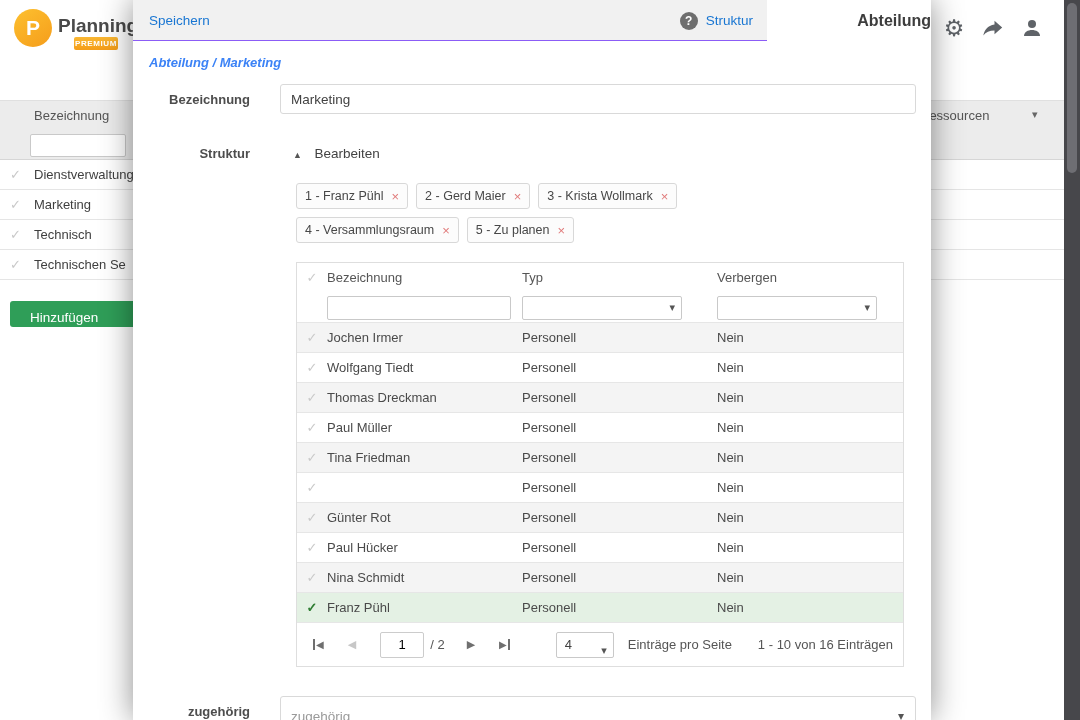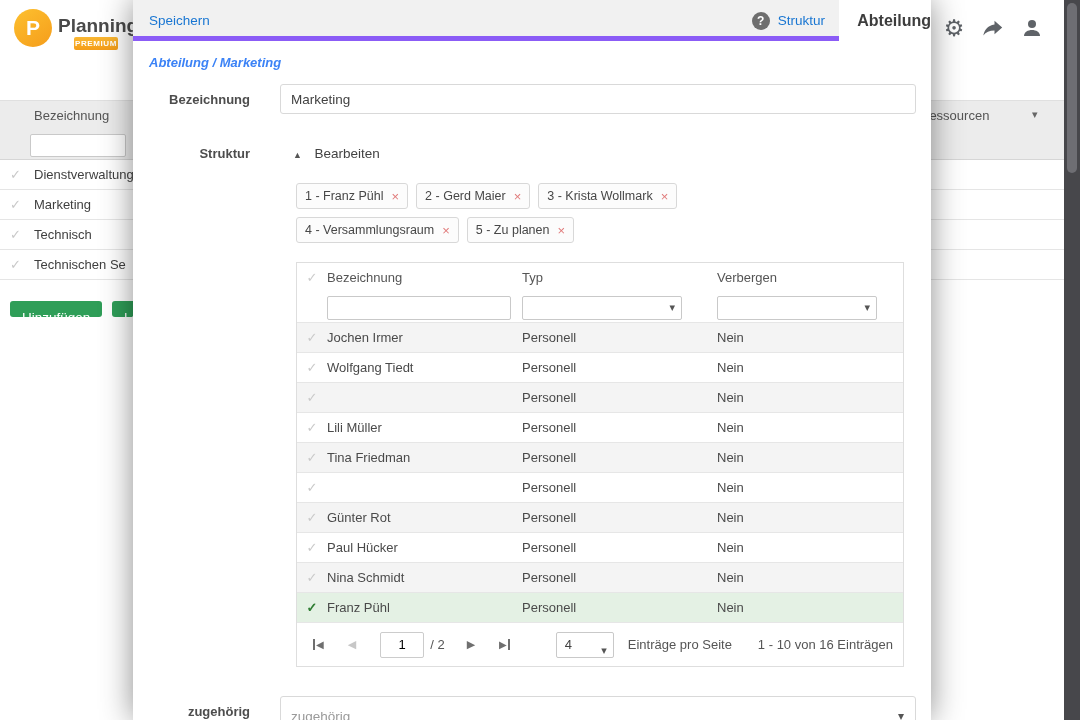--- a/index.html
+++ b/index.html
@@ -37,31 +37,31 @@
   .bg-col-caret { left:1032px; top:7px; position:absolute; color:#666; font-size:11px; }
   .bg-filter-input { left:30px; top:33px; position:absolute; width:96px; height:23px;
     border:1px solid #c9c9c9; border-radius:2px; background:#fff; }
 
   .bg-row { left:0; width:1064px; height:30px; background:#fff; border-bottom:1px solid #e5e5e5;
     font-size:13px; color:#3f3f3f; line-height:29px; }
   .bg-row .chk { position:absolute; left:10px; color:#c9c9c9; font-size:13px; }
   .bg-row .nm  { position:absolute; left:34px; white-space:nowrap; }
 
   .btn-green { background:#2f9e58; color:#fff; font-size:13.5px; border:none; border-radius:3px;
-    height:16px; padding:0 12px; line-height:34px; display:inline-block; }
+    height:26px; padding:0 20px; line-height:34px; display:inline-block; }
   .bg-btn-add { left:10px; top:301px; }
   .bg-btn-del { left:112px; top:301px; }
 
   .scrollbar { left:1064px; top:0; width:16px; height:720px; background:#47474b; }
   .scroll-thumb { left:1067px; top:3px; width:10px; height:170px; background:#6e6e73; border-radius:5px; }
 
   
   .modal { left:133px; top:0; width:798px; height:720px; background:#fff;
     box-shadow:0 0 30px rgba(0,0,0,.45); z-index:10; }
-  .m-header { left:0; top:0; width:706px; height:41px; background:#f1f1f1; border-bottom:5px solid #8b5cf6; }
+  .m-header { left:0; top:0; width:634px; height:41px; background:#f1f1f1; border-bottom:1px solid #8b5cf6; }
   .m-save { position:absolute; left:16px; top:0; line-height:41px; font-size:13.5px; color:#1976d2; cursor:pointer; }
   .m-title { position:absolute; left:0; width:798px; text-align:right; line-height:41px;
     font-size:16px; font-weight:bold; color:#3d3d3d; }
   .m-right { position:absolute; right:14px; top:0; height:41px; display:flex; align-items:center; gap:8px; }
   .help-circle { width:18px; height:18px; border-radius:50%; background:#6e6e6e; color:#fff;
     font-size:12px; font-weight:bold; text-align:center; line-height:18px; }
   .m-cancel { font-size:13.5px; color:#1976d2; cursor:pointer; }
   .m-breadcrumb { left:16px; top:55px; font-size:13px; font-style:italic; font-weight:bold; color:#3b82f6; }
 
   .f-label { width:117px; text-align:right; font-size:13px; font-weight:bold; color:#4d4d4d; }
@@ -275,26 +275,27 @@
       <span class="c-verb">Nein</span>
     </div>
     <div class="trow even">
       <span class="chk">✓</span>
       <span class="c-name">Wolfgang Tiedt</span>
       <span class="c-typ">Personell</span>
       <span class="c-verb">Nein</span>
     </div>
     <div class="trow odd">
       <span class="chk">✓</span>
+      <span class="c-name">Thomas Dreckman</span>
       <span class="c-typ">Personell</span>
       <span class="c-verb">Nein</span>
     </div>
     <div class="trow even">
       <span class="chk">✓</span>
-      <span class="c-name">Lili Müller</span>
+      <span class="c-name">Paul Müller</span>
       <span class="c-typ">Personell</span>
       <span class="c-verb">Nein</span>
     </div>
     <div class="trow odd">
       <span class="chk">✓</span>
       <span class="c-name">Tina Friedman</span>
       <span class="c-typ">Personell</span>
       <span class="c-verb">Nein</span>
     </div>
     <div class="trow even">

